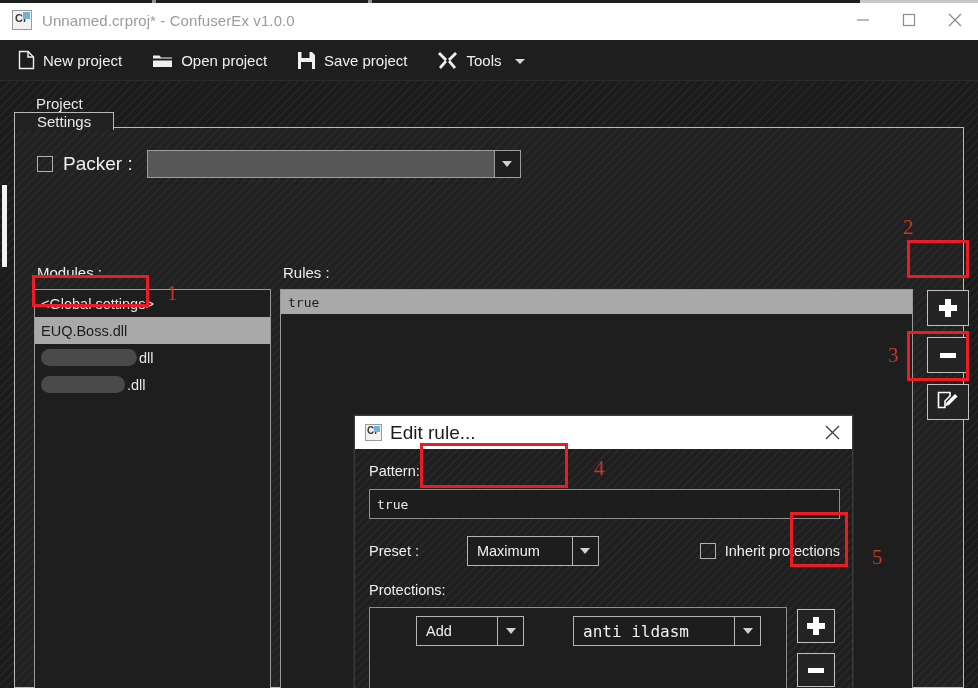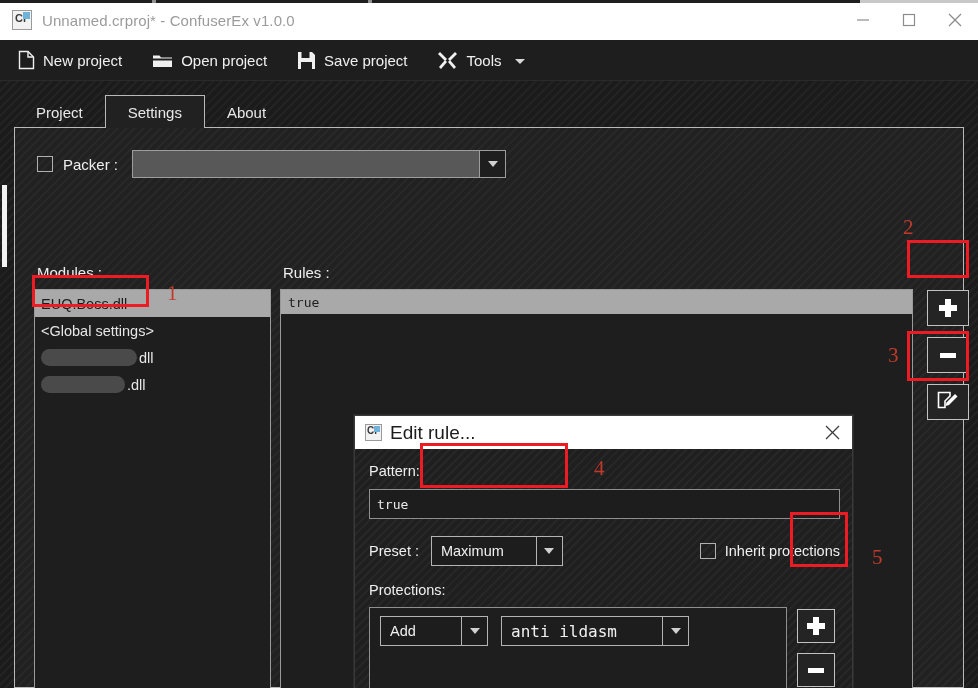--- a/index.html
+++ b/index.html
@@ -95,21 +95,21 @@
     position: absolute; left: 0; top: 0; width: 10px; height: 607px;
   }
   #leftstrip .thumb {
     position: absolute; left: 2px; top: 104px; width: 5px; height: 82px;
     background: #f2f2f2;
   }
 
   
   #tabs {
     position: absolute; left: 14px; top: 14px; width: 950px; height: 33px;
-    display: flex; align-items: flex-end;
+    display: flex; align-items: flex-start; flex-direction: column;
   }
   .tab {
     height: 31px; padding: 0 22px; display: flex; align-items: center;
     justify-content: center; color: #e8e8e8; font-size: 15px;
     cursor: default;
   }
   .tab.active {
     height: 33px;
     background: #212121;
     border: 1px solid #b9b9b9;
@@ -132,21 +132,21 @@
 
   
   #packer-row {
     position: absolute; left: 22px; top: 22px; display: flex; align-items: center;
   }
   .cbx {
     width: 16px; height: 16px; border: 1px solid #b0b0b0; background: transparent;
     flex: none;
   }
   #packer-row .lbl {
-    color: #efefef; font-size: 15px; margin-left: 10px; margin-right: 14px;
+    color: #efefef; font-size: 19px; margin-left: 10px; margin-right: 14px;
   }
   #packer-combo {
     width: 374px; height: 28px; display: flex; border: 1px solid #9d9d9d;
   }
   #packer-combo .field {
     flex: 1; background: #585858; height: 100%;
   }
   #packer-combo .arrowbox {
     width: 26px; background: #1e1e1e; border-left: 1px solid #9d9d9d;
     display: flex; align-items: center; justify-content: center;
@@ -260,21 +260,21 @@
     background: #1d1d1d; border: 1px solid #8f8f8f;
     font-family: "DejaVu Sans Mono", monospace; font-size: 13px;
     color: #eaeaea; display: flex; align-items: center; padding-left: 7px;
   }
   #preset-row {
     position: absolute; left: 14px; top: 85px; width: 471px; height: 34px;
     display: flex; align-items: center;
   }
   #preset-row .plbl { color: #efefef; font-size: 14.5px; margin-right: 12px; }
   .combo {
-    height: 30px; display: flex; border: 1px solid #b4b4b4; background: #1d1d1d;
+    height: 30px; display: flex; border: 1px solid #b4b4b4; background: #1d1d1d; margin-left: 36px;
   }
   .combo .ctext {
     display: flex; align-items: center; padding: 0 9px; color: #f0f0f0; font-size: 14.5px;
   }
   .combo .cbtn {
     width: 26px; border-left: 1px solid #b4b4b4;
     display: flex; align-items: center; justify-content: center;
   }
   .combo.mono .ctext { font-family: "DejaVu Sans Mono", monospace; font-size: 16px; }
   #inherit-wrap {
@@ -401,25 +401,25 @@
           <div class="arrowbox">
               <span class="tri"></span>
             </div>
         </div>
       </div>
 
       <div class="section-label" id="modules-label">Modules :</div>
       <div class="section-label" id="rules-label">Rules :</div>
 
       <div id="modules-list">
+        <div class="mod-item">
+          <span>&lt;Global settings&gt;</span>
+        </div>
         <div class="mod-item selected">
           <span>EUQ.Boss.dll</span>
-        </div>
-        <div class="mod-item">
-          <span>&lt;Global settings&gt;</span>
         </div>
         <div class="mod-item">
           <span class="redact" style="width:96px"></span>
           <span>dll</span>
         </div>
         <div class="mod-item">
           <span class="redact" style="width:84px"></span>
           <span>.dll</span>
         </div>
       </div>

